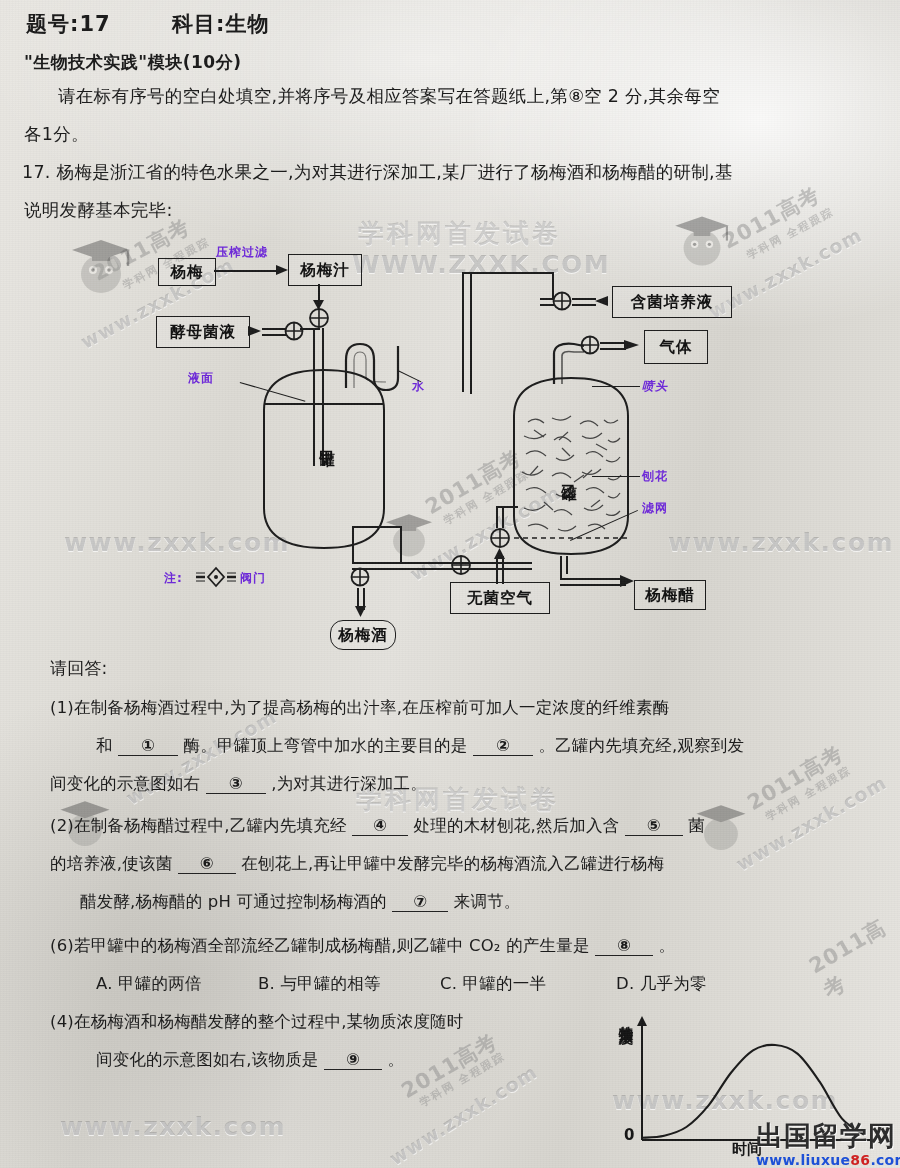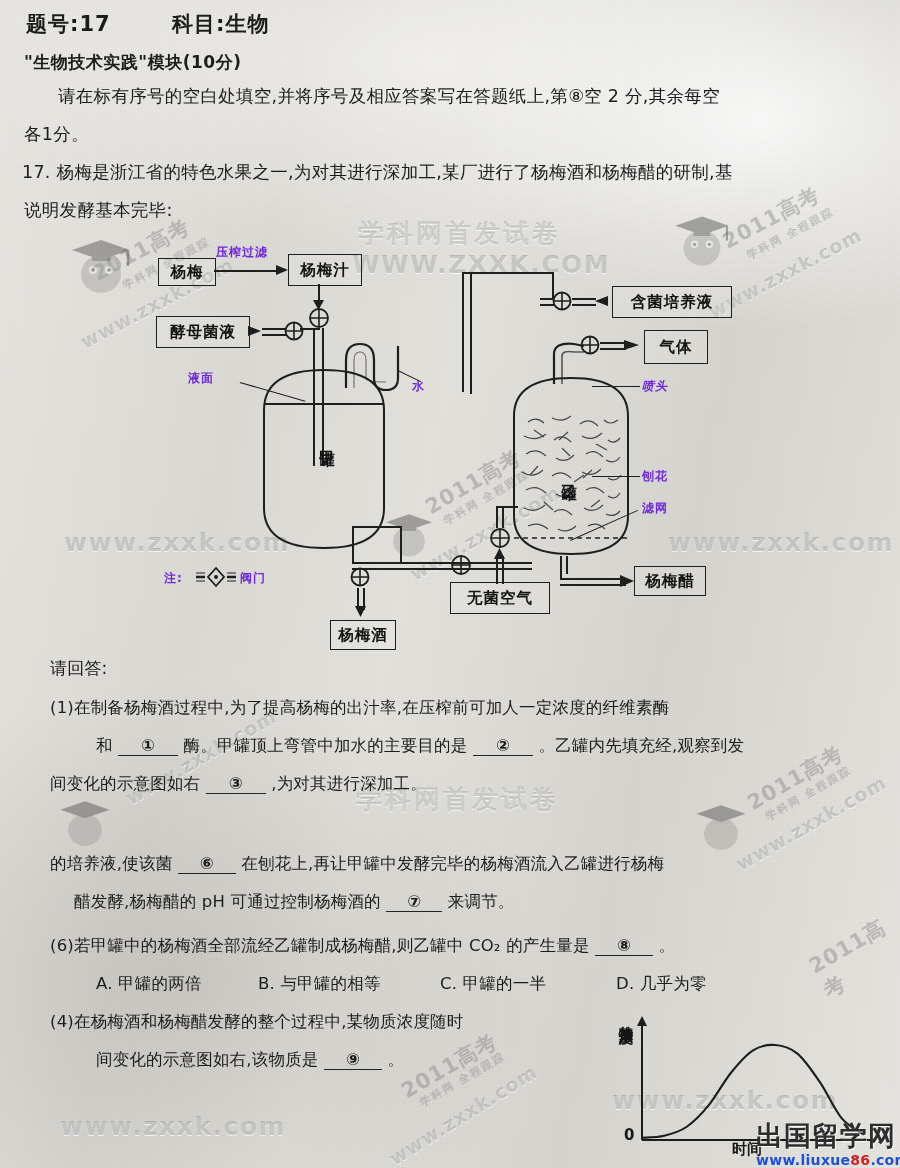--- a/index.html
+++ b/index.html
@@ -318,21 +318,21 @@
 
   <svg style="position:absolute;left:348px;top:366px;" width="24" height="24">
     <circle cx="12" cy="11" r="8.5" fill="none" stroke="#1c1c1c" stroke-width="1.8"></circle>
     <path d="M12 2.5 L12 19.5 M3.5 11 L20.5 11" stroke="#1c1c1c" stroke-width="1.6"></path>
   </svg>
   <div class="pipe" style="left:357px;top:388px;width:1.6px;height:22px;"></div>
   <div class="pipe" style="left:363px;top:388px;width:1.6px;height:22px;"></div>
   <svg style="position:absolute;left:354px;top:406px;" width="14" height="14">
       <path d="M1 0 L12 0 L6.5 11 Z" fill="#1c1c1c"></path>
     </svg>
-  <div class="box" style="left:330px;top:420px;width:64px;height:28px;">杨梅酒</div>
+  <div class="box" style="left:330px;top:420px;width:64px;height:28px;border-radius:13px;">杨梅酒</div>
 
   <div class="box" style="left:450px;top:382px;width:98px;height:30px;">无菌空气</div>
   <div class="pipe" style="left:496px;top:356px;width:1.6px;height:28px;"></div>
   <div class="pipe" style="left:502px;top:356px;width:1.6px;height:28px;"></div>
   <svg style="position:absolute;left:493px;top:348px;" width="14" height="14">
       <path d="M6.5 0 L12 11 L1 11 Z" fill="#1c1c1c"></path>
     </svg>
   <svg style="position:absolute;left:487px;top:326px;" width="26" height="24">
     <circle cx="13" cy="12" r="9" fill="none" stroke="#1c1c1c" stroke-width="1.8"></circle>
     <path d="M13 3 L13 21 M4 12 L22 12" stroke="#1c1c1c" stroke-width="1.6"></path>
@@ -341,21 +341,21 @@
   <div class="pipe" style="left:502px;top:306px;width:1.6px;height:22px;"></div>
   <div class="pipe" style="left:496px;top:306px;width:22px;height:1.6px;"></div>
 
   <div class="pipe" style="left:560px;top:356px;width:1.8px;height:24px;"></div>
   <div class="pipe" style="left:560px;top:378px;width:66px;height:1.8px;"></div>
   <div class="pipe" style="left:566px;top:356px;width:1.8px;height:18px;"></div>
   <div class="pipe" style="left:560px;top:384px;width:66px;height:1.8px;"></div>
   <svg style="position:absolute;left:620px;top:374px;" width="16" height="14">
       <path d="M0 1 L14 7 L0 13 Z" fill="#1c1c1c"></path>
     </svg>
-  <div class="box" style="left:634px;top:366px;width:70px;height:28px;text-align:right;">杨梅醋</div>
+  <div class="box" style="left:634px;top:380px;width:70px;height:28px;text-align:right;">杨梅醋</div>
 
   <div class="lbl" style="left:164px;top:370px;">注:</div>
   <svg style="position:absolute;left:196px;top:366px;" width="40" height="22">
     <path d="M0 11 L9 11 M31 11 L40 11" stroke="#1c1c1c" stroke-width="2.4"></path>
     <path d="M0 7 L9 7 M31 7 L40 7" stroke="#1c1c1c" stroke-width="1"></path>
     <path d="M0 15 L9 15 M31 15 L40 15" stroke="#1c1c1c" stroke-width="1"></path>
     <path d="M20 2 L28 11 L20 20 L12 11 Z" fill="none" stroke="#1c1c1c" stroke-width="1.8"></path>
     <circle cx="20" cy="11" r="2" fill="#1c1c1c"></circle>
   </svg>
   <div class="lbl" style="left:240px;top:370px;">阀门</div>
@@ -372,26 +372,33 @@
     <span>酶。甲罐顶上弯管中加水的主要目的是</span>
     <span class="blank" style="width:52px;">②</span>
     <span>。乙罐内先填充经,观察到发</span>
   </div>
   <div class="t q-txt" style="left:50px;top:776px;">
     <span>间变化的示意图如右</span>
     <span class="blank" style="width:52px;">③</span>
     <span>,为对其进行深加工。</span>
   </div>
 
+  <div class="t q-txt" style="left:50px;top:818px;">
+    <span>(2)在制备杨梅醋过程中,乙罐内先填充经</span>
+    <span class="blank" style="width:48px;">④</span>
+    <span>处理的木材刨花,然后加入含</span>
+    <span class="blank" style="width:50px;">⑤</span>
+    <span>菌</span>
+  </div>
   <div class="t q-txt" style="left:50px;top:856px;">
     <span>的培养液,使该菌</span>
     <span class="blank" style="width:50px;">⑥</span>
     <span>在刨花上,再让甲罐中发酵完毕的杨梅酒流入乙罐进行杨梅</span>
   </div>
-  <div class="t q-txt" style="left:74px;top:894px;">
+  <div class="t q-txt" style="left:80px;top:894px;">
     <span>醋发酵,杨梅醋的 pH 可通过控制杨梅酒的</span>
     <span class="blank" style="width:48px;">⑦</span>
     <span>来调节。</span>
   </div>
 
   <div class="t q-txt" style="left:50px;top:938px;">
     <span>(6)若甲罐中的杨梅酒全部流经乙罐制成杨梅醋,则乙罐中 CO₂ 的产生量是</span>
     <span class="blank" style="width:50px;">⑧</span>
     <span>。</span>
   </div>

